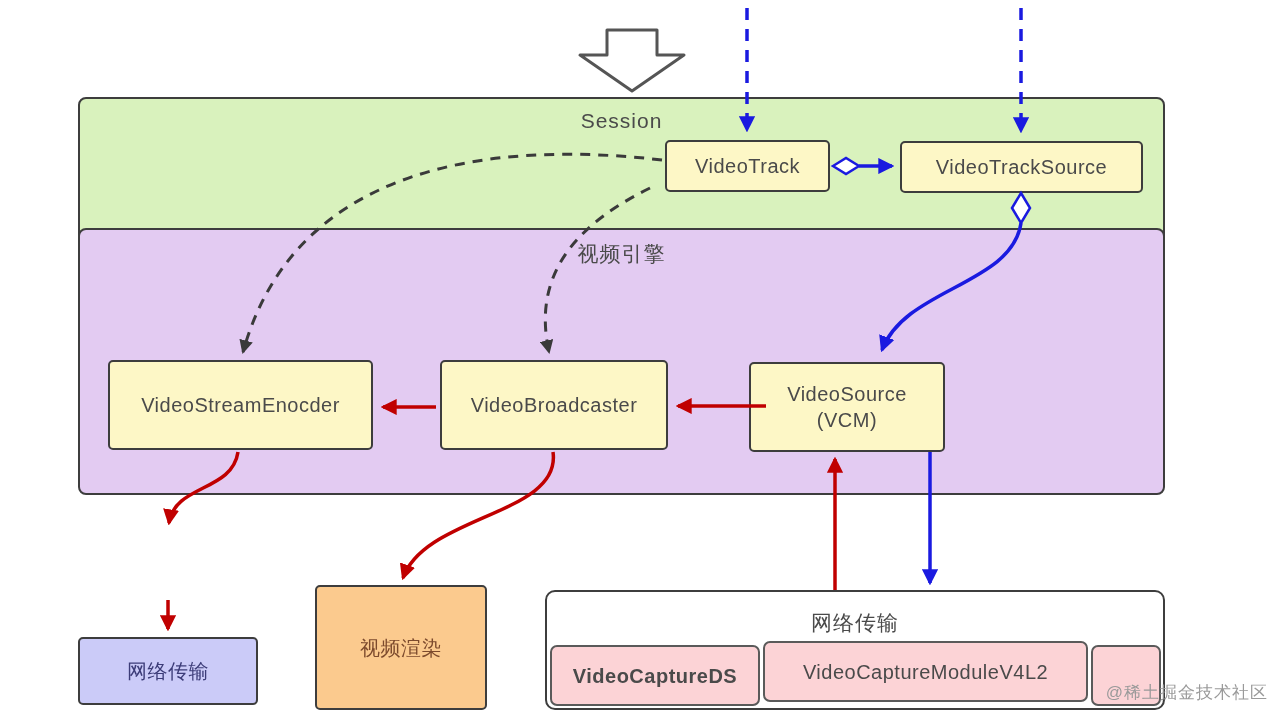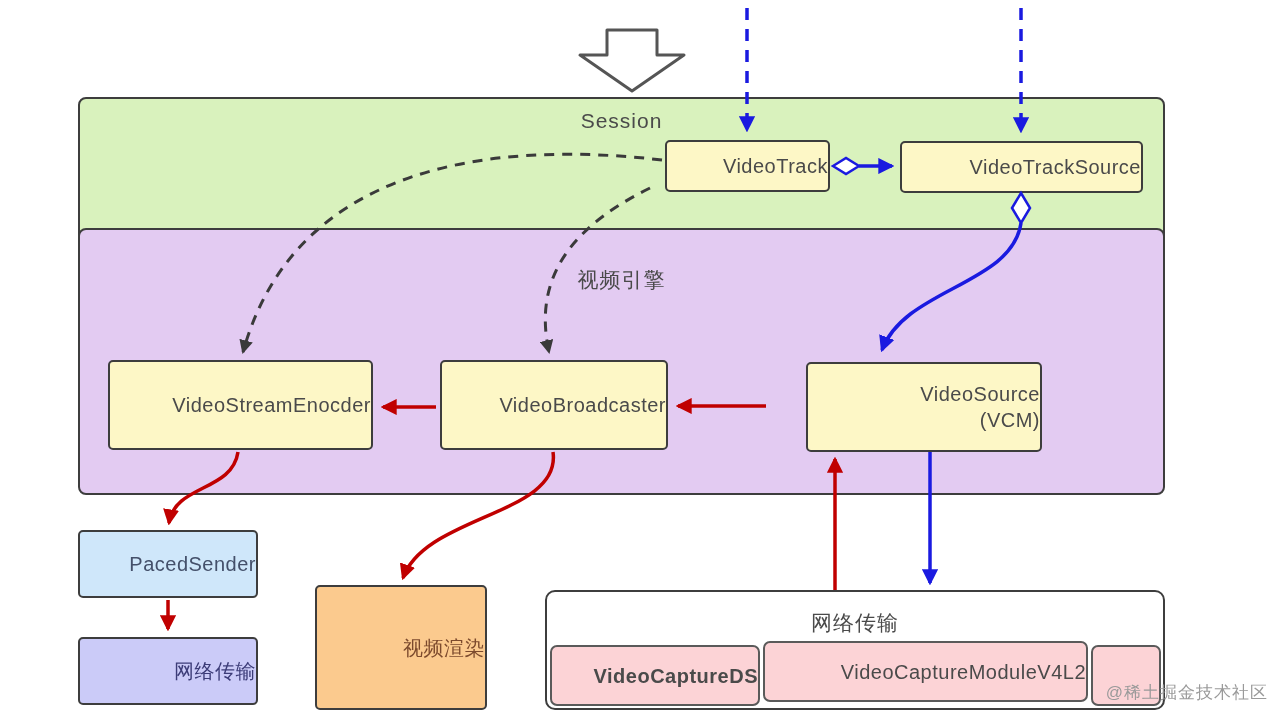--- a/index.html
+++ b/index.html
@@ -21,21 +21,21 @@
     font-size:21px;
     color:#4a4a4a;
     letter-spacing:1px;
   }
   .session{background:var(--session-bg,#d9f2bd);}
   .engine{background:var(--engine-bg,#e3cbf2);}
   .capture{background:#ffffff;border-radius:10px;}
   .node{
     position:absolute;
     display:flex;flex-direction:column;
-    align-items:flex-end;justify-content:center;
+    align-items:center;justify-content:center;
     border:2.5px solid #3d3d3d;
     border-radius:5px;
     box-sizing:border-box;
     font-size:20px;
     color:#4a4a4a;
     text-align:center;
     letter-spacing:0.5px;
     line-height:1.3;
   }
   .yellow{background:var(--node-bg,#fdf7c6);}
@@ -67,21 +67,21 @@
 </head>
 <body>
 
 <div class="canvas">
 
   <div class="container session" style="left:78px;top:97px;width:1087px;height:159px;">
     <div class="container-label" style="padding-top:10px;">Session</div>
   </div>
 
   <div class="container engine" style="left:78px;top:228px;width:1087px;height:267px;">
-    <div class="container-label" style="padding-top:36px;">视频引擎</div>
+    <div class="container-label" style="padding-top:10px;">视频引擎</div>
   </div>
 
   <div class="container capture" style="left:545px;top:590px;width:620px;height:120px;">
     <div class="container-label" style="padding-top:17px;">网络传输</div>
   </div>
 
   <div class="node yellow" style="left:665px;top:140px;width:165px;height:52px;">
     <span>VideoTrack</span>
   </div>
 
@@ -90,28 +90,25 @@
   </div>
 
   <div class="node yellow" style="left:440px;top:360px;width:228px;height:90px;">
     <span>VideoBroadcaster</span>
   </div>
 
   <div class="node yellow" style="left:108px;top:360px;width:265px;height:90px;">
     <span>VideoStreamEnocder</span>
   </div>
 
-  <div class="node yellow" style="left:806px;top:362px;width:236px;height:90px;">
+  <div class="node yellow" style="left:749px;top:362px;width:196px;height:90px;">
     <span>VideoSource</span>
     <span>(VCM)</span>
   </div>
 
-  <div class="node bluebox" style="left:78px;top:530px;width:180px;height:68px;">
-    <span>PacedSender</span>
-  </div>
 
   <div class="node lavender" style="left:78px;top:637px;width:180px;height:68px;">
     <span>网络传输</span>
   </div>
 
   <div class="node orange" style="left:315px;top:585px;width:172px;height:125px;">
     <span>视频渲染</span>
   </div>
 
   <div class="node pink" style="left:550px;top:645px;width:210px;height:61px;font-weight:bold;">

